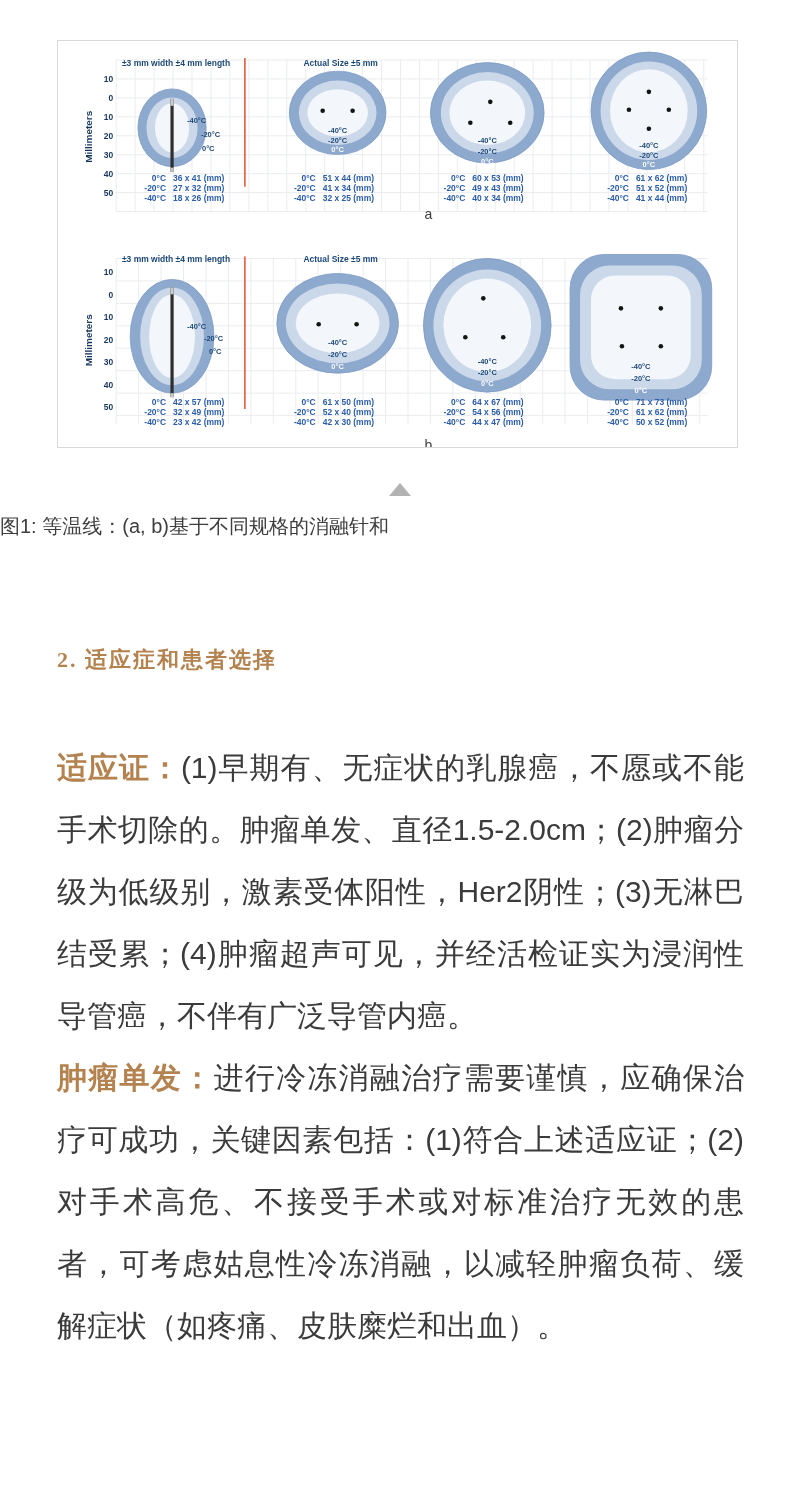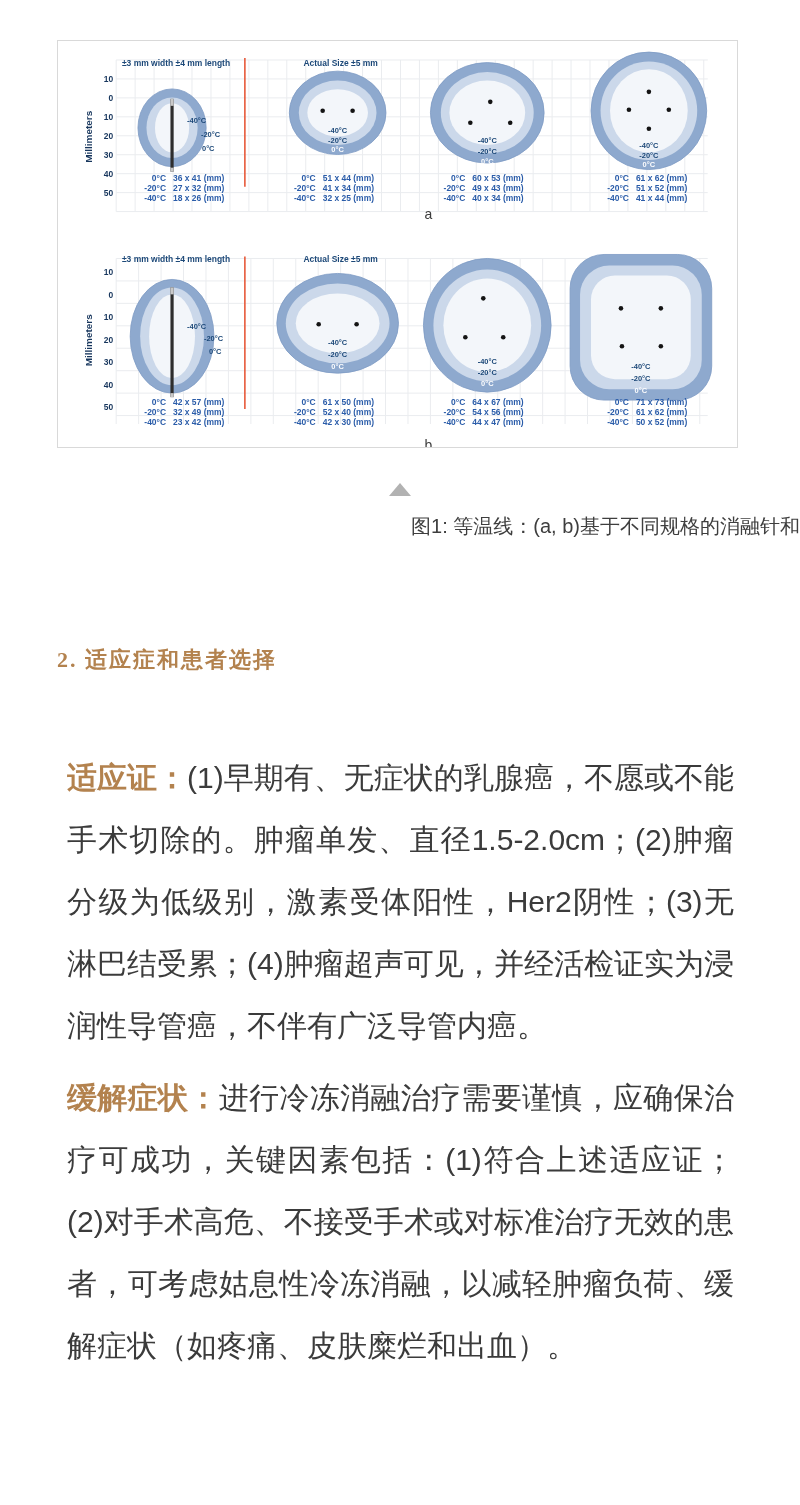--- a/index.html
+++ b/index.html
@@ -5,28 +5,28 @@
   html,body{margin:0;padding:0;background:#ffffff;}
   .page{position:relative;width:800px;height:1505px;background:#ffffff;overflow:hidden;
         font-family:"Liberation Sans","DejaVu Sans",sans-serif;}
   .figure-card{position:absolute;left:57px;top:40px;width:679px;height:406px;
                border:1px solid #d9d9d9;background:#ffffff;}
   .figure-card svg{position:absolute;left:0;top:0;}
   .figure-card svg text{font-family:"Liberation Sans","DejaVu Sans",sans-serif;}
   .tri{position:absolute;left:389px;top:483px;width:0;height:0;
        border-left:11px solid transparent;border-right:11px solid transparent;
        border-bottom:13px solid #b2b2b2;cursor:pointer;}
-  .caption{position:absolute;left:0;top:509px;width:800px;text-align:right;
+  .caption{position:absolute;left:0;top:509px;width:800px;text-align:left;
            font-size:20px;line-height:35px;color:#3e3e3e;}
   .heading{position:absolute;left:57px;top:645px;margin:0;
            font-family:"Liberation Serif","DejaVu Serif",serif;
            font-size:22px;font-weight:700;color:#b3824e;letter-spacing:2px;}
   .bodytext{position:absolute;left:57px;top:737px;width:687px;
             font-size:30px;line-height:62px;color:#3b3b3b;text-align:justify;}
-  .bodytext p{margin:10px;}
+  .bodytext p{margin:0;}
   .lead{color:#b3824e;font-weight:700;}
 </style>
 </head>
 <body>
 
 <div class="page">
 
   <div class="figure-card">
     <svg id="fig-svg" viewBox="0 0 680 407" width="679" height="406">
         <line x1="58" y1="19" x2="58" y2="171" stroke="#eaecef" stroke-width="1"></line>
@@ -255,16 +255,16 @@
   <div class="tri"></div>
 
   <div class="caption">
     <div>图1: 等温线：(a, b)基于不同规格的消融针和</div>
   </div>
 
   <h2 class="heading">2. 适应症和患者选择</h2>
 
   <div class="bodytext">
     <p><span class="lead">适应证：</span><span>(1)早期有、无症状的乳腺癌，不愿或不能手术切除的。肿瘤单发、直径1.5-2.0cm；(2)肿瘤分级为低级别，激素受体阳性，Her2阴性；(3)无淋巴结受累；(4)肿瘤超声可见，并经活检证实为浸润性导管癌，不伴有广泛导管内癌。</span></p>
-    <p><span class="lead">缓解症状：</span><span>进行冷冻消融治疗需要谨慎，应确保治疗可成功，关键因素包括：(1)符合上述适应证；(2)对手术高危、不接受手术或对标准治疗无效的患者，可考虑姑息性冷冻消融，以减轻肿瘤负荷、缓解症状（如疼痛、皮肤糜烂和出血）。</span></p>
+    <p><span class="lead">肿瘤单发：</span><span>进行冷冻消融治疗需要谨慎，应确保治疗可成功，关键因素包括：(1)符合上述适应证；(2)对手术高危、不接受手术或对标准治疗无效的患者，可考虑姑息性冷冻消融，以减轻肿瘤负荷、缓解症状（如疼痛、皮肤糜烂和出血）。</span></p>
   </div>
 
 </div>
 
 </body></html>

